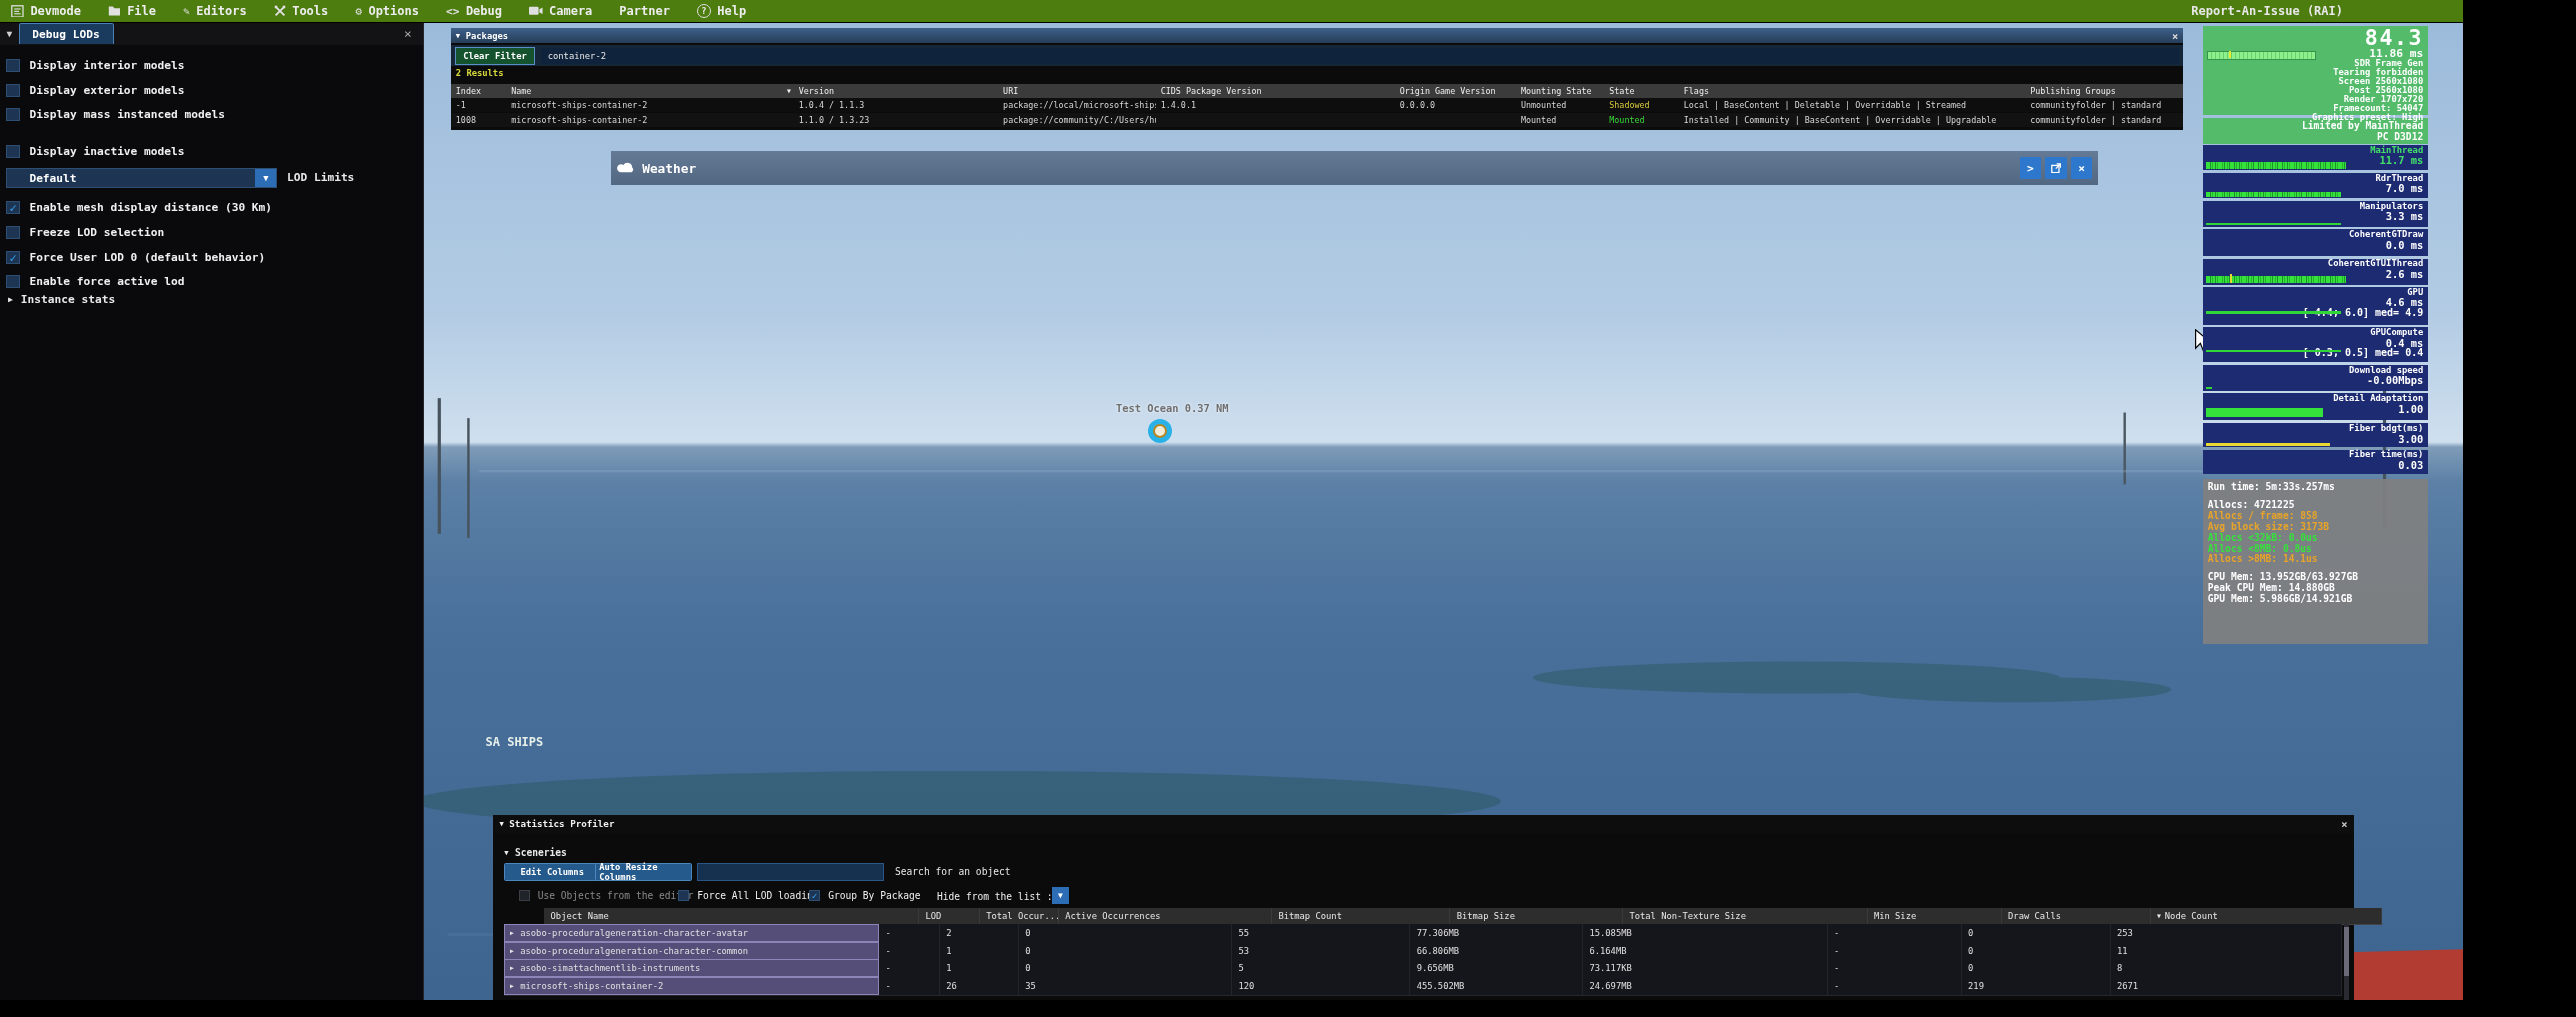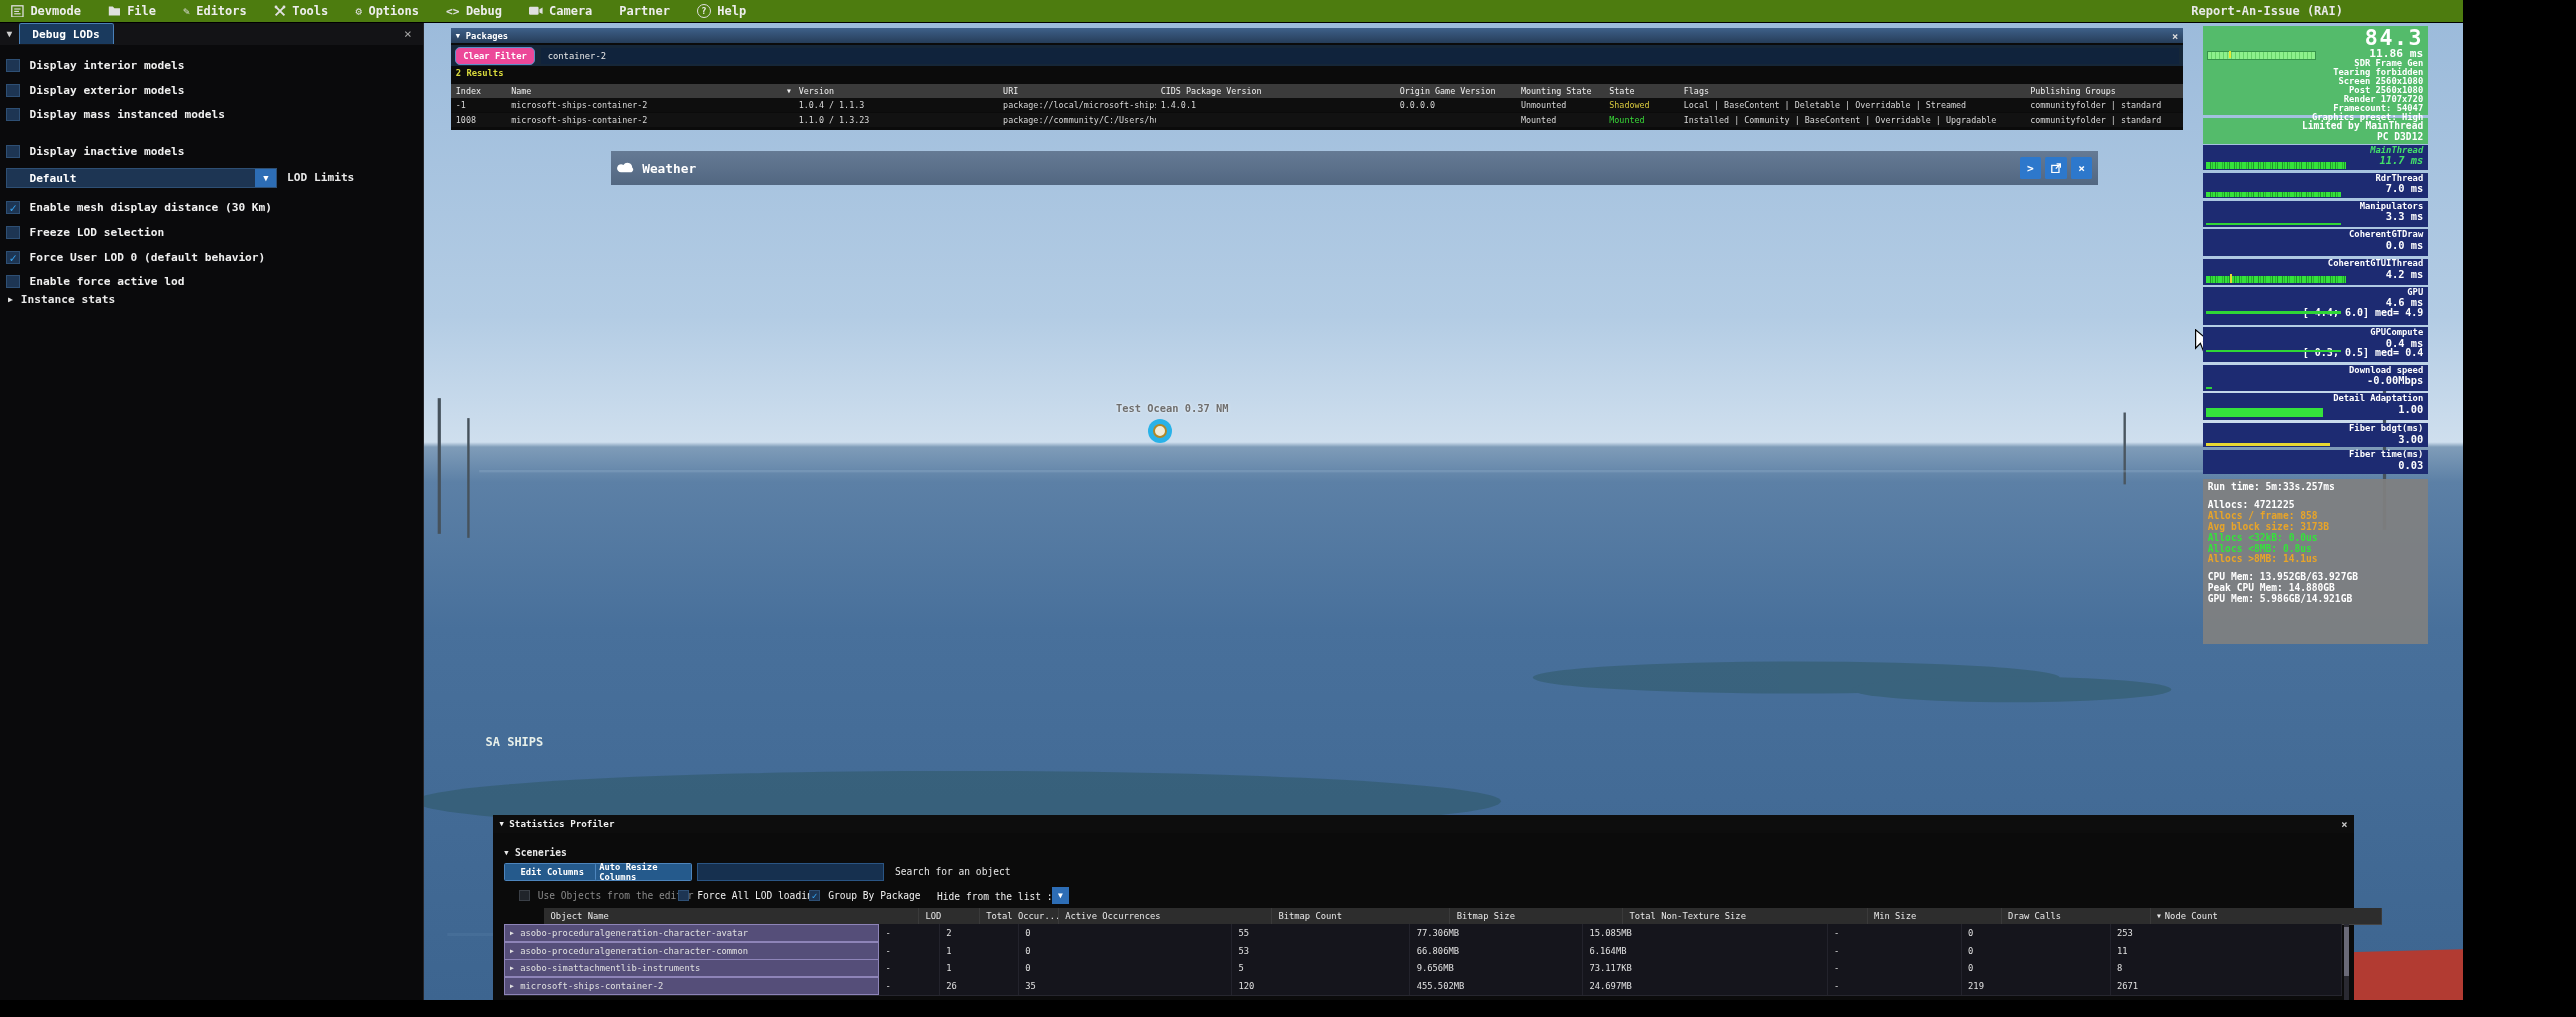--- a/index.html
+++ b/index.html
@@ -43,22 +43,22 @@
   #instance-stats{position:absolute;left:8px;top:270px;font-size:11.2px;font-weight:bold;display:flex;gap:8px;align-items:center;}
   #instance-stats .tri{font-size:8px;}
 
   
   #packages{position:absolute;left:451px;top:28px;width:1732px;height:102px;background:#0b0b0b;}
   #pkg-title{position:absolute;left:0;top:0;width:100%;height:15px;background:linear-gradient(#3e6089,#263d59);
     display:flex;align-items:center;font-size:8.8px;font-weight:bold;color:#fff;box-sizing:border-box;padding:0 4.8px;}
   #pkg-title .tri{font-size:7.2px;margin-right:5.6px;}
   #pkg-title .x{margin-left:auto;font-size:10.4px;color:#ddd;}
   #pkg-filter{position:absolute;left:0;top:17px;width:100%;height:21px;background:#152638;box-sizing:border-box;display:flex;align-items:center;}
-  #pkg-clear{margin-left:4px;height:16px;padding:0 7.2px;background:#ec4899;border:0.8px solid #5a8fc6;color:#fff;
-    font-size:8.8px;font-weight:bold;display:flex;align-items:center;border-radius:5px;}
+  #pkg-clear{margin-left:4px;height:16px;padding:0 7.2px;background:#14532d;border:0.8px solid #5a8fc6;color:#fff;
+    font-size:8.8px;font-weight:bold;display:flex;align-items:center;border-radius:0;}
   #pkg-input{margin-left:6.4px;flex:1;height:16px;background:#10233c;display:flex;align-items:center;font-size:8.8px;color:#e8e8e8;padding-left:6.4px;margin-right:4px;}
   #pkg-results{position:absolute;left:4.8px;top:40px;font-size:8.8px;font-weight:bold;color:#d8d93c;}
   .pkg-grid{display:grid;grid-template-columns:3.2% 16.6% 11.8% 9.1% 13.8% 7% 5.1% 4.3% 20% 9.1%;}
   #pkg-head{position:absolute;left:0;top:56px;width:100%;height:13.6px;background:#3b3b3b;font-size:8.4px;color:#f0f0f0;align-items:center;}
   #pkg-head .hc{padding-left:4.8px;white-space:nowrap;overflow:hidden;display:flex;align-items:center;}
   #pkg-head .sort{margin-left:auto;margin-right:3.2px;font-size:6.4px;}
   .pkg-row{position:absolute;left:0;width:100%;height:13.6px;font-size:8.4px;color:#d8d8d8;align-items:center;}
   .pkg-row .c{padding-left:4.8px;white-space:nowrap;overflow:hidden;}
   .st-yellow{color:#d8c93e;}
   .st-green{color:#38d838;}
@@ -79,21 +79,21 @@
   .fps-line{font-size:8.8px;line-height:9px;white-space:nowrap;}
   #fpsmeter{position:absolute;left:4px;top:25px;width:107px;height:7.2px;border:0.8px solid #36934a;
     background:repeating-linear-gradient(90deg,#8df08c 0 3.2px,#66d168 3.2px 4px);}
   #fpsmeter .tick{position:absolute;left:21px;top:-0.8px;width:2.4px;height:7.2px;background:#e8e832;}
   #limited-box{height:26px;background:#54bb6b;color:#fff;text-align:right;font-size:9.6px;line-height:11.2px;
     padding:1.6px 4.8px 0 0;box-sizing:border-box;margin-top:3.2px;margin-bottom:0.8px;white-space:nowrap;}
   .meter{position:relative;background:#1d2b72;color:#fff;text-align:right;padding:0.8px 4.8px 0 0;box-sizing:border-box;margin-bottom:2.4px;}
   .meter .mlabel{font-size:8.8px;line-height:9.6px;white-space:nowrap;}
   .meter .mval{font-size:10.4px;line-height:10.4px;}
   .meter .mrange{font-size:10px;line-height:10.4px;white-space:nowrap;}
-  .green-label{color:#43e06a;font-style:italic;}
+  .green-label{color:#43e06a;}
   .spark{position:absolute;left:3.2px;bottom:1.6px;height:4.8px;width:55%;
     background:repeating-linear-gradient(90deg,#35e23c 0 1.6px,#28b630 1.6px 2.4px,#35e23c 2.4px 4px,#1d9428 4px 4.8px);}
   .spark.tall{height:7.2px;}
   .spark.thin{height:2.4px;background:#2fd636;}
   .spark.dot{width:5.6px;height:2.4px;background:#2fd636;}
   .spark.yellow{height:2.4px;background:#e8d832;width:55%;}
   .ytick{position:absolute;left:27px;bottom:1.6px;width:2.4px;height:8.8px;background:#e8d832;}
   .bar-fill{position:absolute;left:3.2px;bottom:3.2px;height:8.8px;width:52%;background:#35e23c;}
   #mem-box{height:165px;background:rgba(128,128,128,0.92);color:#fff;font-size:9.6px;line-height:10.8px;
     padding:3.2px 4.8px;box-sizing:border-box;margin-top:1.6px;white-space:nowrap;}
@@ -443,21 +443,21 @@
       <div class="mlabel">Manipulators</div>
       <div class="mval">3.3 ms</div>
       <div class="spark thin" style="width:60%"></div>
     </div>
     <div class="meter" style="height:27px">
       <div class="mlabel">CoherentGTDraw</div>
       <div class="mval">0.0 ms</div>
     </div>
     <div class="meter" style="height:26px">
       <div class="mlabel">CoherentGTUIThread</div>
-      <div class="mval">4.2 ms</div>
+      <div class="mval">2.6 ms</div>
       <div class="spark tall" style="width:62%"></div>
       <div class="ytick"></div>
     </div>
     <div class="meter" style="height:38px">
       <div class="mlabel">GPU</div>
       <div class="mval">4.6 ms</div>
       <div class="mrange">[ 4.4; 6.0] med= 4.9</div>
       <div class="spark thin" style="bottom:11.2px;width:60%"></div>
     </div>
     <div class="meter" style="height:35px">

